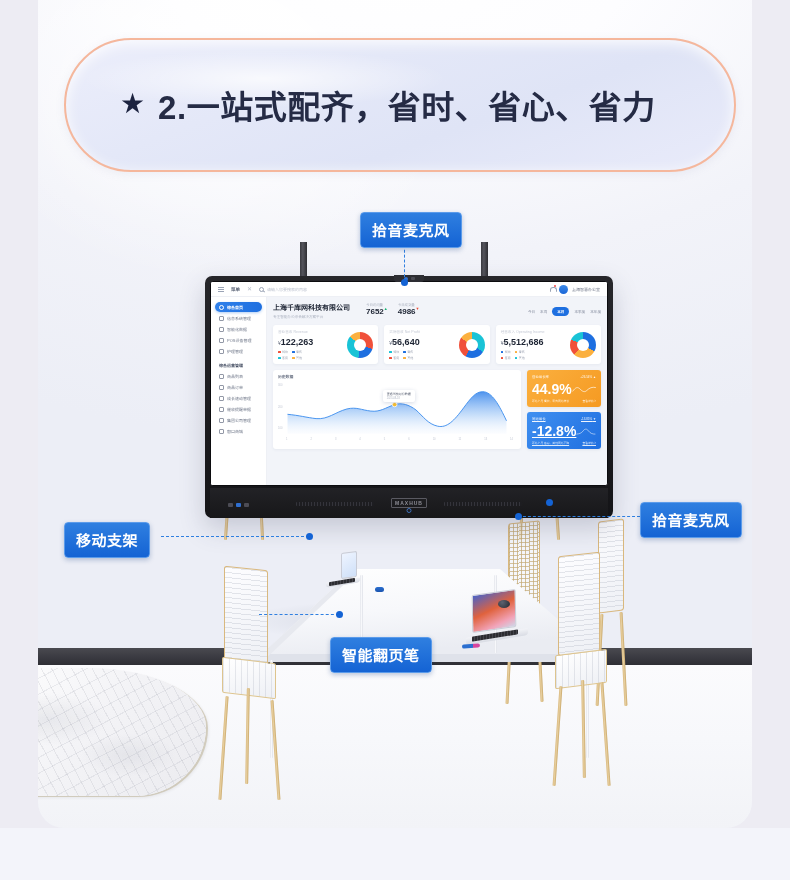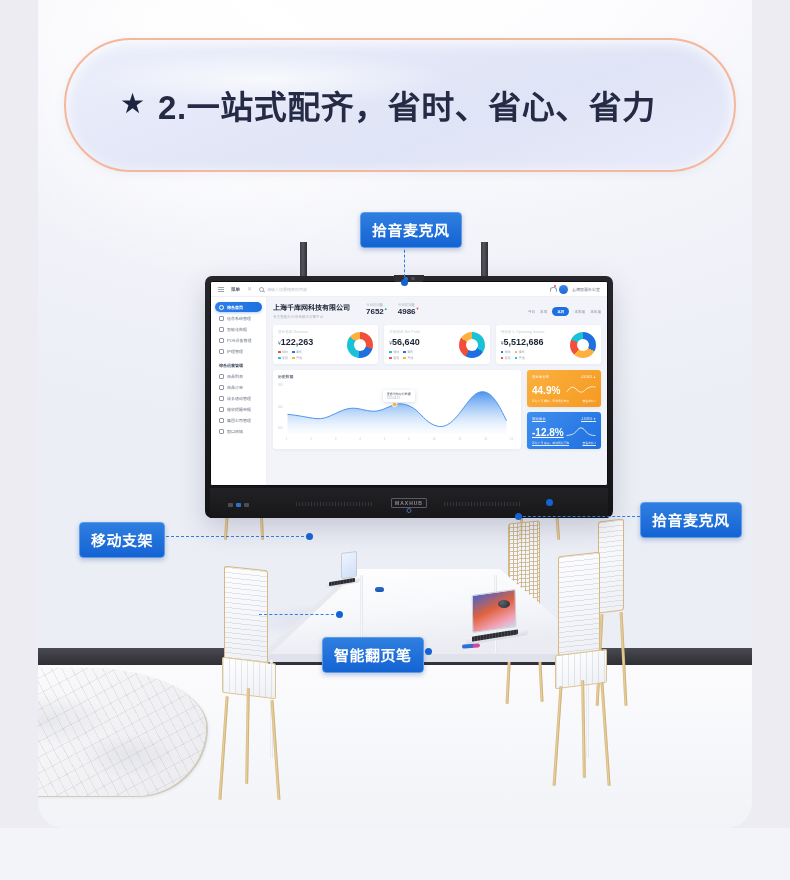--- a/index.html
+++ b/index.html
@@ -347,21 +347,21 @@
     color: #fff; position: relative; height: 37px;
     display: flex; flex-direction: column; justify-content: space-between;
     box-shadow: 0 1px 3px rgba(80,95,130,.10);
   }
   .stat-card.orange { background: linear-gradient(135deg,#fbb03f,#f59a22); }
   .stat-card.blue { background: linear-gradient(135deg,#3f8ff0,#1f6fe0); text-decoration: underline; }
   .stat-head { display: flex; justify-content: space-between; align-items: center; }
   .stat-label { font-size: 3.4px; opacity: .92; }
   .stat-delta { font-size: 3px; opacity: .92; }
   .stat-row { display: flex; justify-content: space-between; align-items: flex-end; }
-  .stat-val { font-size: 10px; font-weight: 700; line-height: 1; }
+  .stat-val { font-size: 14px; font-weight: 700; line-height: 1; }
   .spark { width: 30px; height: 13px; }
   .stat-foot { display: flex; justify-content: space-between; font-size: 2.8px; opacity: .85; }
   .furn { position: absolute; }
   .chair-leg {
     position: absolute;
     background: linear-gradient(90deg,#d9b87e,#e7cf9f 45%,#c9a768);
     border-radius: 1px;
   }
   .chair-back {
     position: absolute;
@@ -841,25 +841,25 @@
   </div>
 
   <div class="callout" style="left:360px; top:212px;">拾音麦克风</div>
   <div class="lead-v" style="left:404px; top:240px; height:42px;"></div>
   <div class="dot" style="left:401px; top:279px;"></div>
 
   <div class="callout" style="left:640px; top:502px;">拾音麦克风</div>
   <div class="lead" style="left:518px; top:516px; width:122px;"></div>
   <div class="dot" style="left:515px; top:513px;"></div>
 
-  <div class="callout" style="left:79px; top:522px;">移动支架</div>
+  <div class="callout" style="left:64px; top:522px;">移动支架</div>
   <div class="lead" style="left:161px; top:536px; width:148px;"></div>
   <div class="dot" style="left:306px; top:533px;"></div>
 
   <div class="lead" style="left:259px; top:614px; width:80px;"></div>
   <div class="dot" style="left:336px; top:611px;"></div>
 
-  <div class="callout" style="left:322px; top:637px;">智能翻页笔</div>
+  <div class="callout" style="left:330px; top:637px;">智能翻页笔</div>
   <div class="lead" style="left:407px; top:651px; width:22px;"></div>
   <div class="dot" style="left:425px; top:648px;"></div>
 
   <div class="bottom-strip"></div>
 </div>
 
 </body></html>

